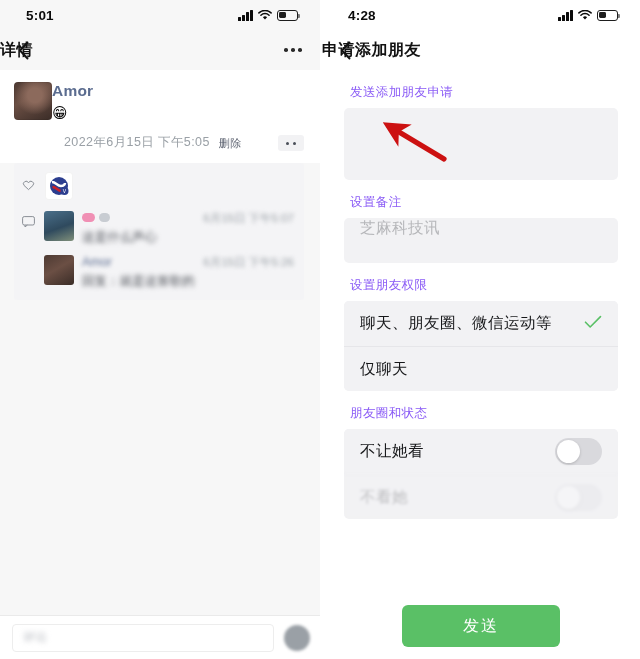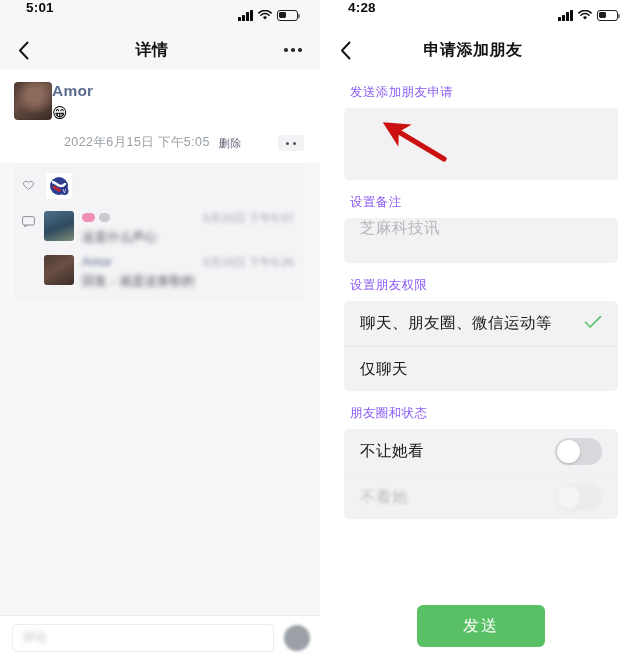--- a/index.html
+++ b/index.html
@@ -10,21 +10,21 @@
     overflow: hidden;
   }
   .screen { position: relative; width: 640px; height: 659px; display: flex; }
 
   .panel { position: relative; height: 659px; overflow: hidden; background: #ffffff; }
   .panel-left  { width: 320px; background: #f7f7f7; }
   .panel-right { width: 320px; background: #ffffff; border-left: 2px solid #ffffff; }
 
   
   .statusbar {
-    height: 30px; display: flex; 
+    height: 30px; display: flex; align-items: center;
     justify-content: space-between; padding: 0 22px 0 26px;
   }
   .status-time { font-size: 13.5px; font-weight: bold; color: #0b0b0b; letter-spacing: .2px; }
   .status-icons { display: flex; align-items: center; gap: 5px; }
   .signal { display: flex; align-items: flex-end; gap: 1.5px; height: 11px; }
   .signal i { display: block; width: 2.6px; background: #0b0b0b; border-radius: .5px; }
   .signal i:nth-child(1){ height: 4px; }
   .signal i:nth-child(2){ height: 6px; }
   .signal i:nth-child(3){ height: 8.5px; }
   .signal i:nth-child(4){ height: 11px; }
@@ -46,21 +46,21 @@
   
   .navbar {
     height: 40px; display: flex; align-items: center;
     padding: 0 18px; position: relative;
   }
   .nav-back {
     width: 22px; height: 28px; display: flex; align-items: center;
     justify-content: flex-start; cursor: pointer;
   }
   .nav-title {
-    position: absolute; left: 0; right: 16px; text-align: center;
+    position: absolute; left: 0; right: 16px; text-align: left;
     font-size: 16px; font-weight: bold; color: #121212; letter-spacing: .5px;
     pointer-events: none;
   }
   .nav-more {
     margin-left: auto; display: flex; gap: 3.5px; align-items: center; cursor: pointer;
   }
   .nav-more span { width: 3.6px; height: 3.6px; border-radius: 50%; background: #2b2b2b; }
 
   
   .moment-card { background: #ffffff; padding: 12px 16px 0 14px; }
@@ -164,21 +164,21 @@
     border-radius: 50%; background: #ffffff; box-shadow: 0 1px 3px rgba(0,0,0,.18);
   }
   .row-faded { opacity: .25; filter: blur(1.4px); }
 
   .send-wrap {
     position: absolute; left: 0; right: 0; bottom: 0; height: 66px;
     background: linear-gradient(180deg, rgba(255,255,255,.55) 0%, #ffffff 38%, #ffffff 100%);
     display: flex; align-items: center; justify-content: center;
   }
   .send-btn {
-    width: 128px; height: 42px; border-radius: 6px; background: #5ac066;
+    width: 158px; height: 42px; border-radius: 6px; background: #5ac066;
     display: flex; align-items: center; justify-content: center;
     color: #ffffff; font-size: 16px; letter-spacing: 2px; cursor: pointer;
     border: none; font-family: inherit;
   }
 
   .arrow-annotation {
     position: absolute; left: 320px; top: 0; width: 320px; height: 659px;
     pointer-events: none;
   }
 </style>

